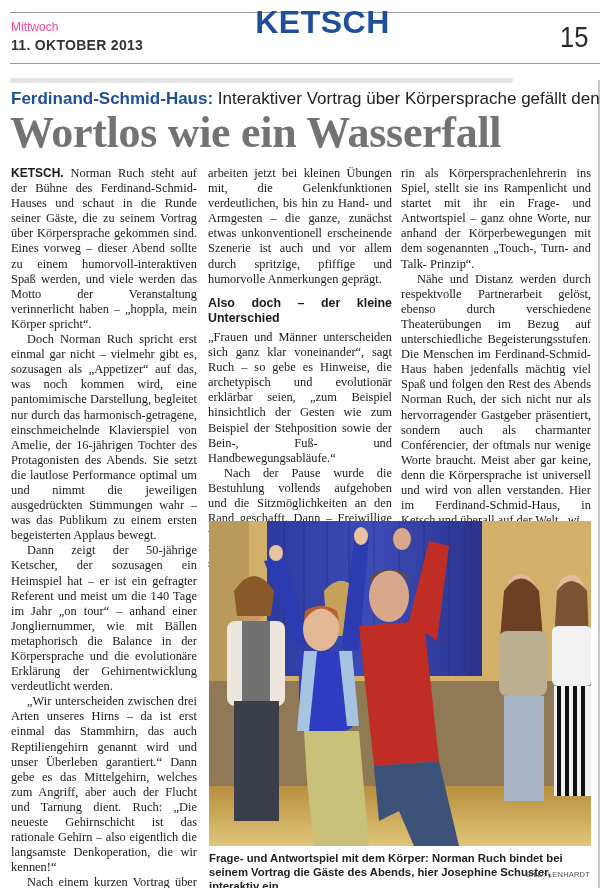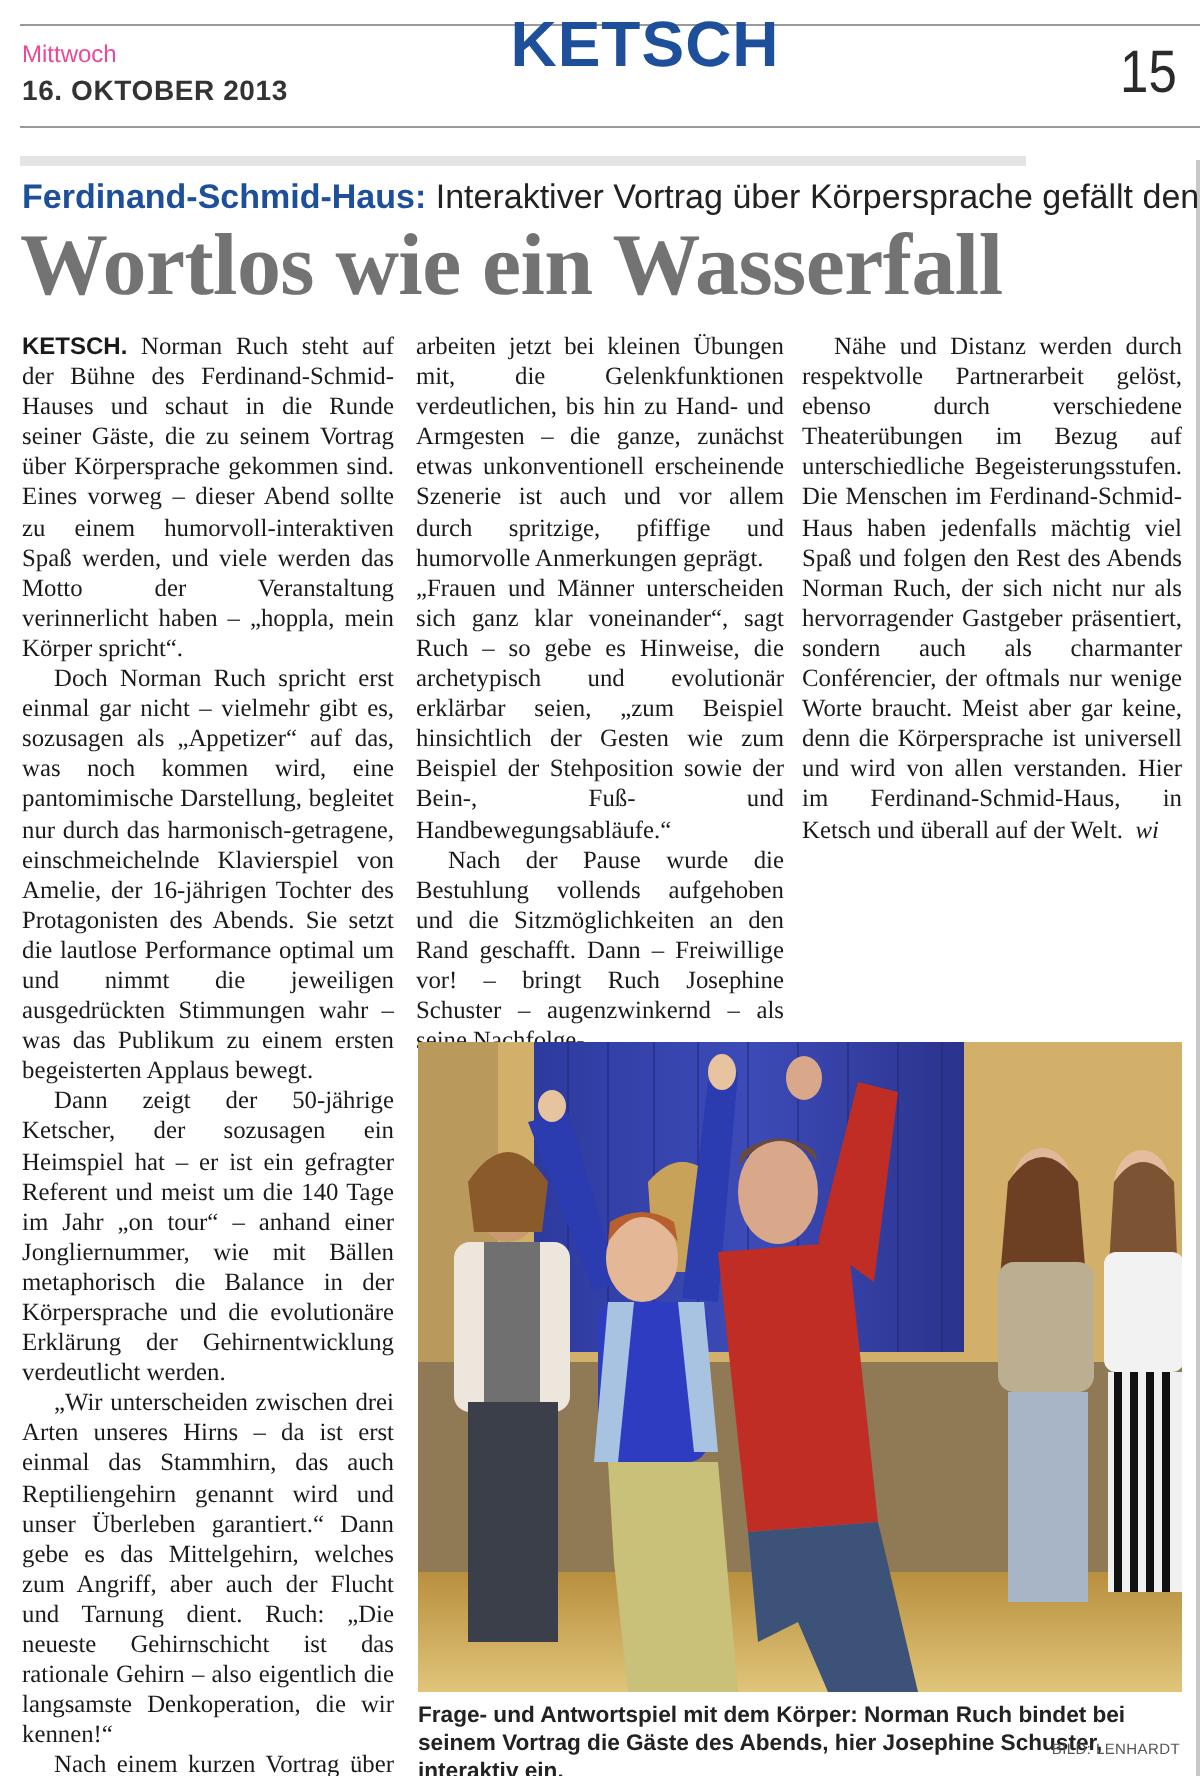--- a/index.html
+++ b/index.html
@@ -26,21 +26,21 @@
   .sig { font-style: italic; }
   .photo { position: absolute; left: 209px; top: 521px; width: 382px; height: 325px; overflow: hidden; background: #c9a862; }
   .caption { position: absolute; left: 209px; top: 851px; width: 382px; font-family: "Liberation Sans", sans-serif; font-size: 11.3px; font-weight: bold; line-height: 14px; color: #222; }
   .credit { position: absolute; right: 10px; top: 870px; font-family: "Liberation Sans", sans-serif; font-size: 7.5px; color: #555; letter-spacing: 0.2px; }
 </style>
 </head>
 <body>
 
 <div class="rule-top"></div>
 <div class="weekday">Mittwoch</div>
-<div class="date">16. OKTOBER 2013</div>
+<div class="date">11. OKTOBER 2013</div>
 <div class="section">KETSCH</div>
 <div class="pagenum">15</div>
 <div class="rule-head"></div>
 
 <div class="grayband"></div>
 <div class="rightrule"></div>
 
 <div class="kicker"><span class="kw">Ferdinand-Schmid-Haus:</span><span> Interaktiver Vortrag über Körpersprache gefällt den Gästen</span></div>
 
 <h1 class="headline" style="margin:0;">Wortlos wie ein Wasserfall</h1>
@@ -48,25 +48,27 @@
 <div class="col col1">
   <p><span class="dateline">KETSCH.</span><span> Norman Ruch steht auf der Bühne des Ferdinand-Schmid-Hauses und schaut in die Runde seiner Gäste, die zu seinem Vortrag über Körpersprache gekommen sind. Eines vorweg – dieser Abend sollte zu einem humorvoll-interaktiven Spaß werden, und viele werden das Motto der Veranstaltung verinnerlicht haben – „hoppla, mein Körper spricht“.</span></p>
   <p class="ind">Doch Norman Ruch spricht erst einmal gar nicht – vielmehr gibt es, sozusagen als „Appetizer“ auf das, was noch kommen wird, eine pantomimische Darstellung, begleitet nur durch das harmonisch-getragene, einschmeichelnde Klavierspiel von Amelie, der 16-jährigen Tochter des Protagonisten des Abends. Sie setzt die lautlose Performance optimal um und nimmt die jeweiligen ausgedrückten Stimmungen wahr – was das Publikum zu einem ersten begeisterten Applaus bewegt.</p>
   <p class="ind">Dann zeigt der 50-jährige Ketscher, der sozusagen ein Heimspiel hat – er ist ein gefragter Referent und meist um die 140 Tage im Jahr „on tour“ – anhand einer Jongliernummer, wie mit Bällen metaphorisch die Balance in der Körpersprache und die evolutionäre Erklärung der Gehirnentwicklung verdeutlicht werden.</p>
   <p class="ind">„Wir unterscheiden zwischen drei Arten unseres Hirns – da ist erst einmal das Stammhirn, das auch Reptiliengehirn genannt wird und unser Überleben garantiert.“ Dann gebe es das Mittelgehirn, welches zum Angriff, aber auch der Flucht und Tarnung dient. Ruch: „Die neueste Gehirnschicht ist das rationale Gehirn – also eigentlich die langsamste Denkoperation, die wir kennen!“</p>
   <p class="ind">Nach einem kurzen Vortrag über die Wichtigkeit von Körpersprache und anschaulicher Verdeutlichung wird die Show zunehmend interaktiver, die ersten Zuseher stehen auf,</p>
 </div>
 
 <div class="col col2">
   <p>arbeiten jetzt bei kleinen Übungen mit, die Gelenkfunktionen verdeutlichen, bis hin zu Hand- und Armgesten – die ganze, zunächst etwas unkonventionell erscheinende Szenerie ist auch und vor allem durch spritzige, pfiffige und humorvolle Anmerkungen geprägt.</p>
+  <p class="subhead">Also doch – der kleine Unterschied</p>
   <p>„Frauen und Männer unterscheiden sich ganz klar voneinander“, sagt Ruch – so gebe es Hinweise, die archetypisch und evolutionär erklärbar seien, „zum Beispiel hinsichtlich der Gesten wie zum Beispiel der Stehposition sowie der Bein-, Fuß- und Handbewegungsabläufe.“</p>
   <p class="ind">Nach der Pause wurde die Bestuhlung vollends aufgehoben und die Sitzmöglichkeiten an den Rand geschafft. Dann – Freiwillige vor! – bringt Ruch Josephine Schuster – augenzwinkernd – als seine Nachfolge-</p>
 </div>
 
 <div class="col col3">
+  <p>rin als Körpersprachenlehrerin ins Spiel, stellt sie ins Rampenlicht und startet mit ihr ein Frage- und Antwortspiel – ganz ohne Worte, nur anhand der Körperbewegungen mit dem sogenannten „Touch-, Turn- and Talk- Prinzip“.</p>
   <p class="ind"><span>Nähe und Distanz werden durch respektvolle Partnerarbeit gelöst, ebenso durch verschiedene Theaterübungen im Bezug auf unterschiedliche Begeisterungsstufen. Die Menschen im Ferdinand-Schmid-Haus haben jedenfalls mächtig viel Spaß und folgen den Rest des Abends Norman Ruch, der sich nicht nur als hervorragender Gastgeber präsentiert, sondern auch als charmanter Conférencier, der oftmals nur wenige Worte braucht. Meist aber gar keine, denn die Körpersprache ist universell und wird von allen verstanden. Hier im Ferdinand-Schmid-Haus, in Ketsch und überall auf der Welt.</span>&nbsp;&nbsp;<span class="sig">wi</span></p>
 </div>
 
 <div class="photo" title="Norman Ruch und Josephine Schuster mit erhobenen Armen vor Publikum">
   <svg width="382" height="325" viewBox="0 0 382 325">
     <defs>
       <linearGradient id="floor" x1="0" y1="0" x2="0" y2="1">
         <stop offset="0" stop-color="#b88f3e"></stop>
           <stop offset="1" stop-color="#e0c57a"></stop>
       </linearGradient>

